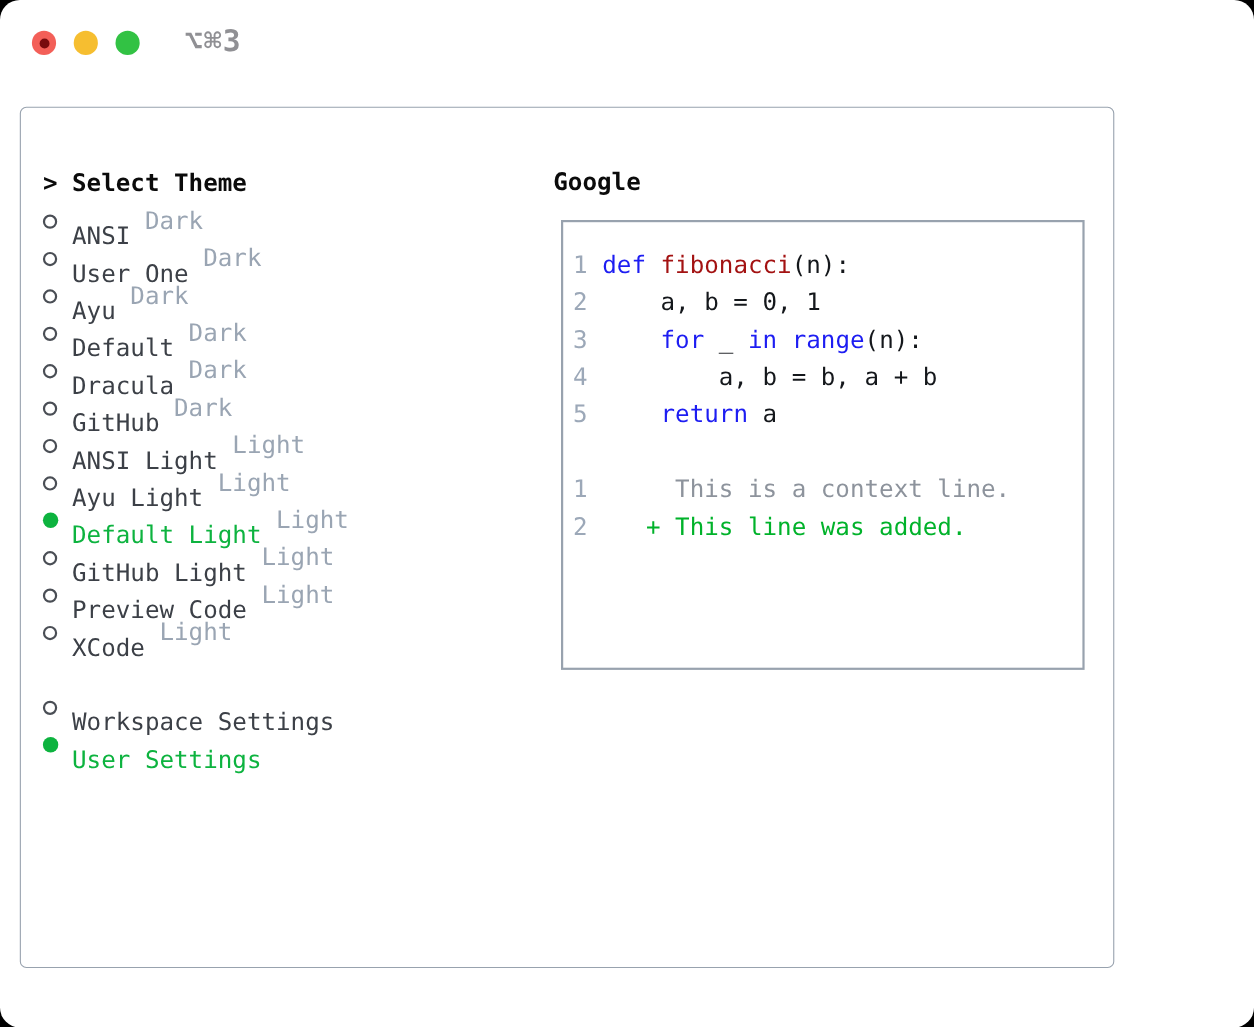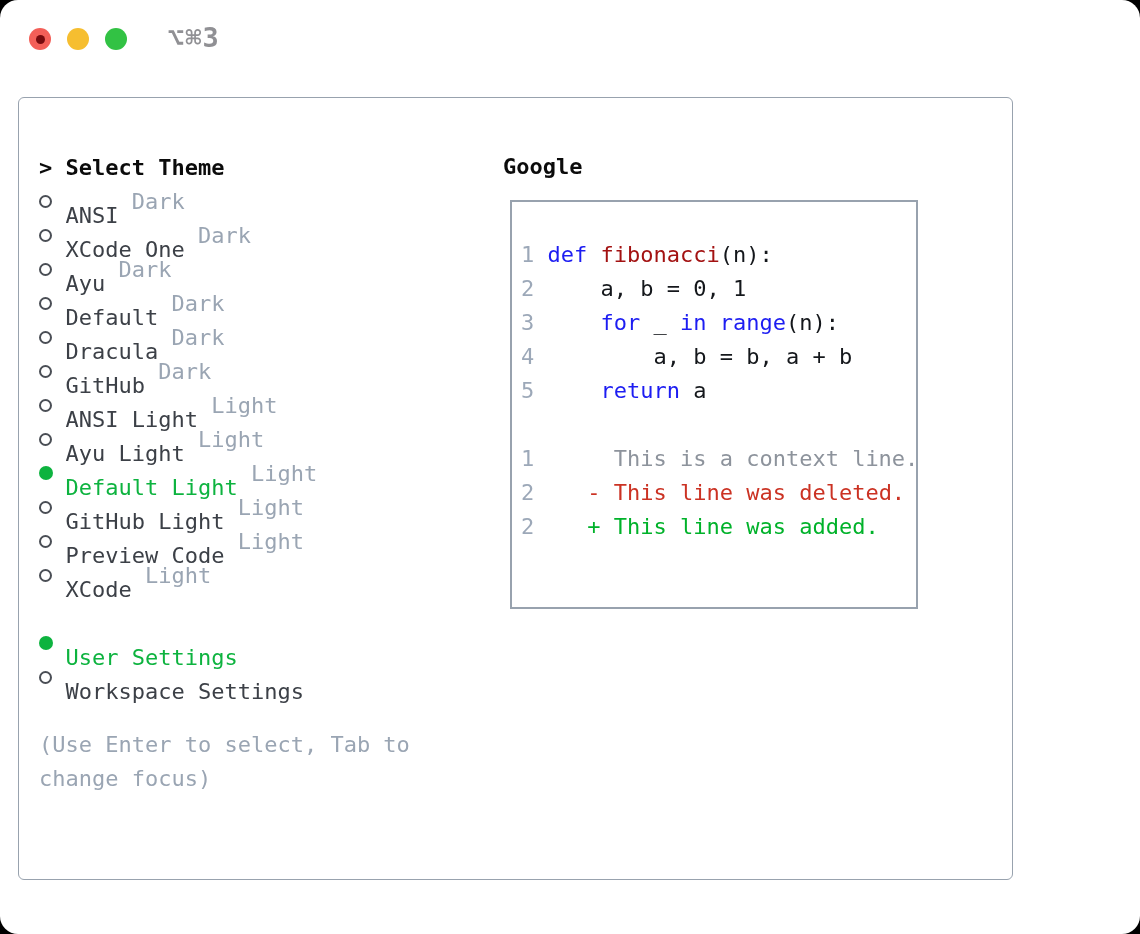--- a/index.html
+++ b/index.html
@@ -35,23 +35,23 @@
   .circle.filled{border:none;width:14px;height:14px;background:var(--accent-green);}
   .name{color:var(--text-dark);margin-top:28px;}
   .row.selected .name{color:var(--accent-green);text-align:center;}
   .variant{color:var(--muted-gray);margin-left:1ch;text-align:center;}
   .left-col{position:absolute;left:20px;top:52px;}
   .spacer{height:34px;}
   .hint{width:400px;font-size:22px;line-height:34px;color:var(--muted-gray);}
   
   .preview-title{position:absolute;left:484px;top:52px;height:34px;line-height:34px;
                  font-size:22px;font-weight:bold;color:var(--heading-black);}
-  .preview-box{position:absolute;left:491px;top:102px;width:408px;height:409px;
+  .preview-box{position:absolute;left:491px;top:102px;width:476px;height:409px;
                border:2px solid var(--border-gray);box-sizing:border-box;
-               padding:36px 0 0 9px;background:#fff;}
+               padding:23px 0 0 9px;background:#fff;}
   .code-line{height:34px;line-height:34px;font-size:22px;white-space:pre;}
   .tok-num{color:var(--line-number-gray);}
   .tok-kw{color:var(--keyword-blue);}
   .tok-fn{color:var(--function-red);}
   .tok-plain{color:#14171b;}
   .tok-ctx{color:var(--context-gray);text-align:right;}
   .tok-del{color:var(--deleted-red);}
   .tok-add{color:var(--added-green);}
 </style>
 </head>
@@ -70,56 +70,54 @@
   <div class="panel">
 
     <div class="left-col">
       <div class="row">
         <span class="mcol"><span class="prompt">&gt;</span></span>
         <span class="htext">Select Theme</span>
       </div>
 
       <div id="theme-list">
           <div class="row"><span class="mcol"><span class="circle"></span></span><span class="name">ANSI</span><span class="variant">Dark</span></div>
-          <div class="row"><span class="mcol"><span class="circle"></span></span><span class="name">XCode One</span><span class="variant">Dark</span></div>
+          <div class="row"><span class="mcol"><span class="circle"></span></span><span class="name">User One</span><span class="variant">Dark</span></div>
           <div class="row"><span class="mcol"><span class="circle"></span></span><span class="name">Ayu</span><span class="variant">Dark</span></div>
           <div class="row"><span class="mcol"><span class="circle"></span></span><span class="name">Default</span><span class="variant">Dark</span></div>
           <div class="row"><span class="mcol"><span class="circle"></span></span><span class="name">Dracula</span><span class="variant">Dark</span></div>
           <div class="row"><span class="mcol"><span class="circle"></span></span><span class="name">GitHub</span><span class="variant">Dark</span></div>
           <div class="row"><span class="mcol"><span class="circle"></span></span><span class="name">ANSI Light</span><span class="variant">Light</span></div>
           <div class="row"><span class="mcol"><span class="circle"></span></span><span class="name">Ayu Light</span><span class="variant">Light</span></div>
           <div class="row selected"><span class="mcol"><span class="circle filled"></span></span><span class="name">Default Light</span><span class="variant">Light</span></div>
           <div class="row"><span class="mcol"><span class="circle"></span></span><span class="name">GitHub Light</span><span class="variant">Light</span></div>
           <div class="row"><span class="mcol"><span class="circle"></span></span><span class="name">Preview Code</span><span class="variant">Light</span></div>
           <div class="row"><span class="mcol"><span class="circle"></span></span><span class="name">XCode</span><span class="variant">Light</span></div>
         </div>
 
       <div class="spacer"></div>
 
 
       <div id="apply-list">
+          <div class="row"><span class="mcol"><span class="circle"></span></span><span class="name">Workspace Settings</span></div>
           <div class="row selected"><span class="mcol"><span class="circle filled"></span></span><span class="name">User Settings</span></div>
-          <div class="row"><span class="mcol"><span class="circle"></span></span><span class="name">Workspace Settings</span></div>
         </div>
 
       <div class="spacer"></div>
 
-      <div class="hint">(Use Enter to select, Tab to change focus)</div>
     </div>
 
     <div class="preview-title">Google</div>
 
     <div class="preview-box">
       <div id="code-lines">
           <div class="code-line"><span class="tok-num">1 </span><span class="tok-kw">def</span><span class="tok-fn"> fibonacci</span><span class="tok-plain">(n):</span></div>
           <div class="code-line"><span class="tok-num">2</span><span class="tok-plain">     a, b = 0, 1</span></div>
           <div class="code-line"><span class="tok-num">3</span><span class="tok-plain">     </span><span class="tok-kw">for</span><span class="tok-plain"> _ </span><span class="tok-kw">in</span><span class="tok-plain"> </span><span class="tok-kw">range</span><span class="tok-plain">(n):</span></div>
           <div class="code-line"><span class="tok-num">4</span><span class="tok-plain">         a, b = b, a + b</span></div>
           <div class="code-line"><span class="tok-num">5</span><span class="tok-plain">     </span><span class="tok-kw">return</span><span class="tok-plain"> a</span></div>
           <div class="code-line">&nbsp;</div>
           <div class="code-line"><span class="tok-num">1</span><span class="tok-ctx">      This is a context line.</span></div>
-          <div class="code-line"><span class="tok-num">2</span><span class="tok-plain">    </span><span class="tok-del">- This line was deleted.</span></div>
           <div class="code-line"><span class="tok-num">2</span><span class="tok-plain">    </span><span class="tok-add">+ This line was added.</span></div>
         </div>
     </div>
 
   </div>
 </div>
 
 </body></html>

